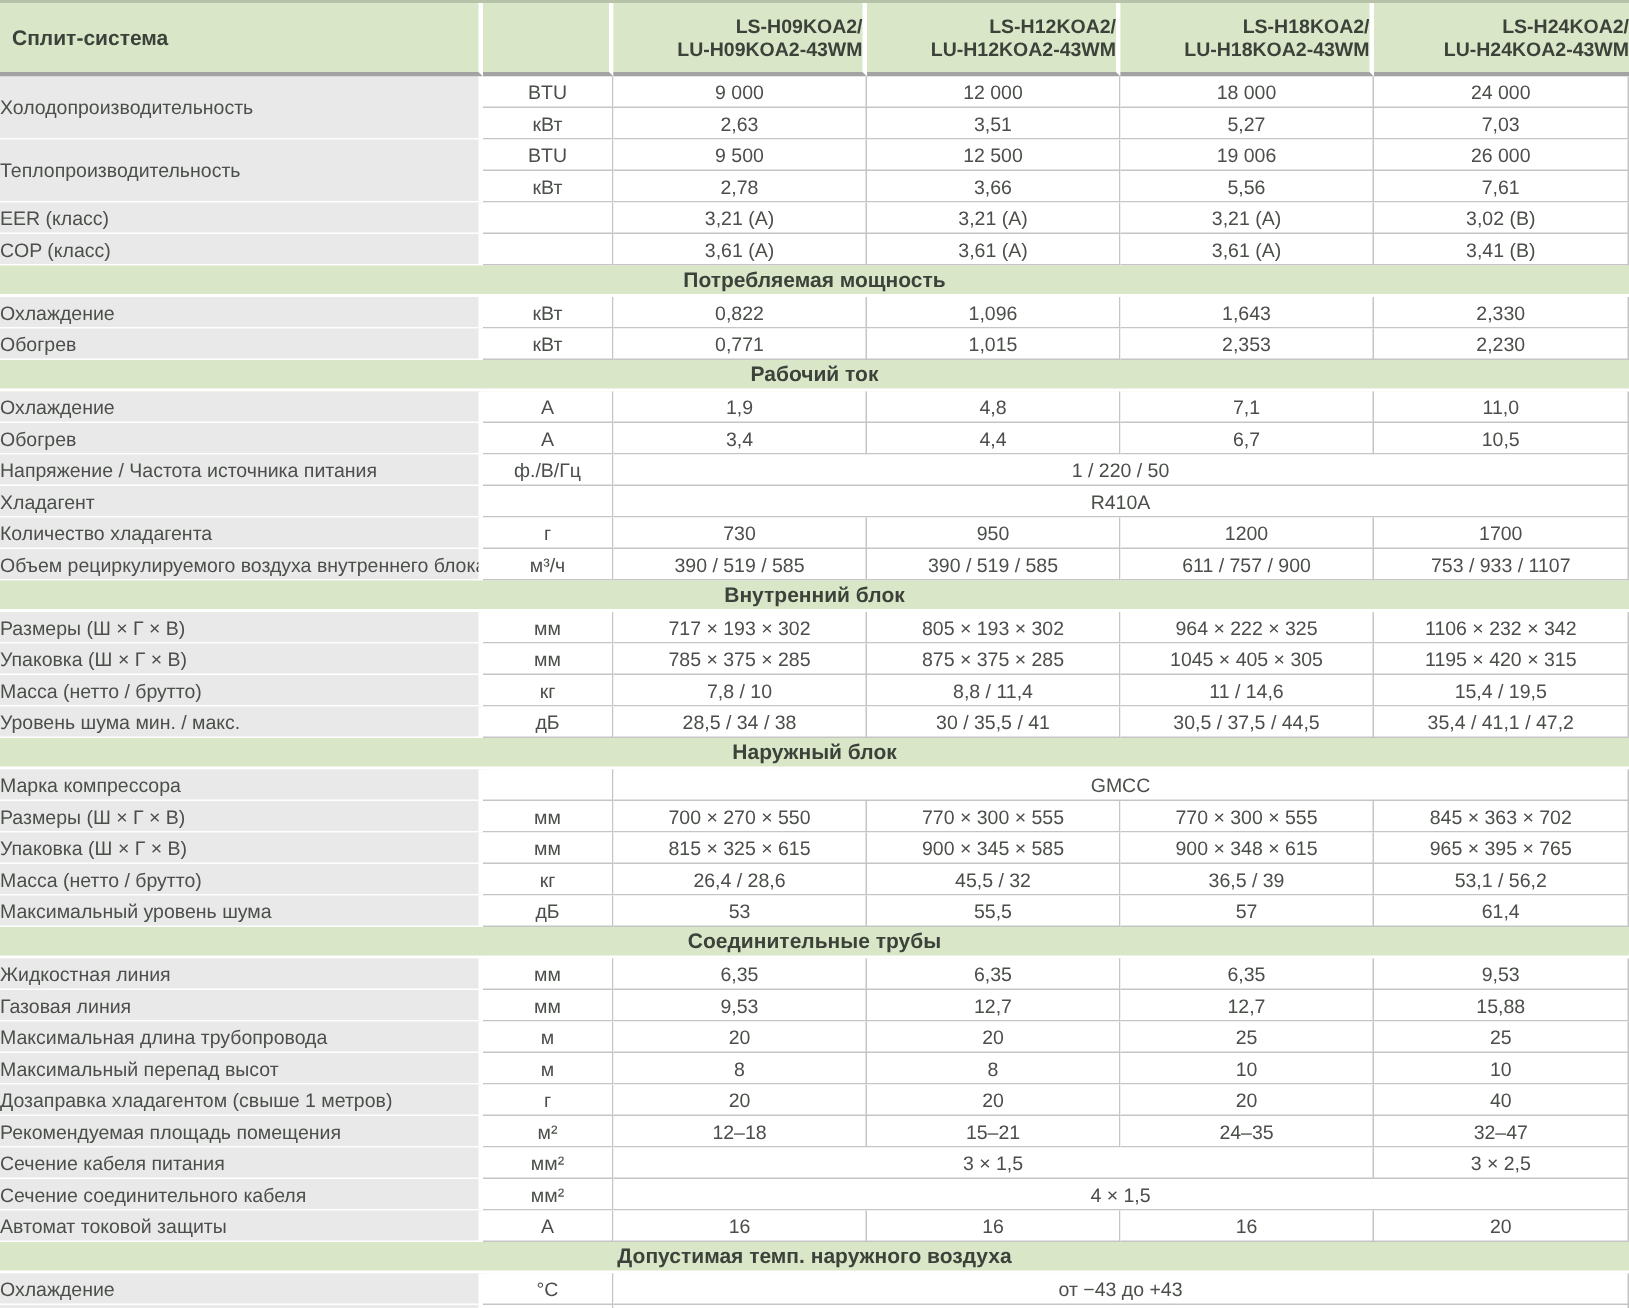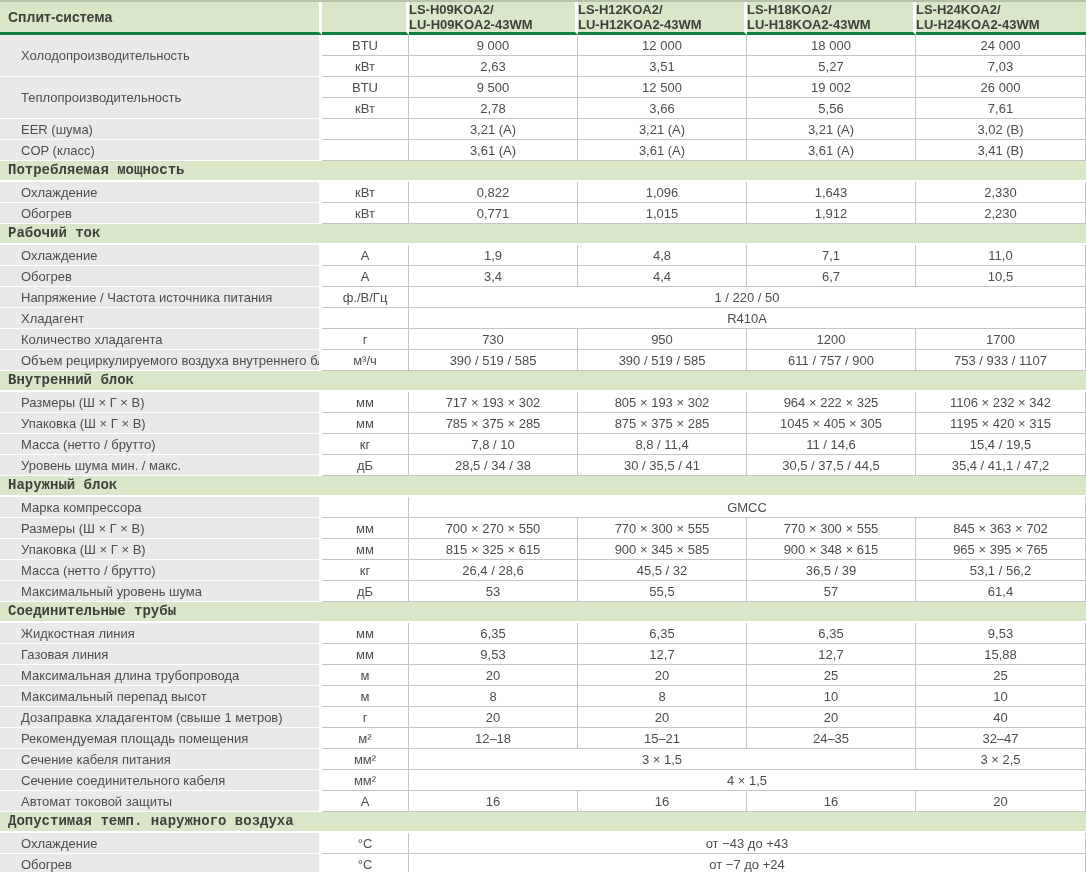--- a/index.html
+++ b/index.html
@@ -16,45 +16,45 @@
     font-family:"Liberation Sans", sans-serif;
     overflow:hidden;
   }
   table{
     border-collapse:separate;border-spacing:0;table-layout:fixed;
     width:1086px;border-top:2px solid var(--top-line);
   }
   td{box-sizing:border-box;padding:0;vertical-align:middle;overflow:hidden;white-space:nowrap;}
   
   thead td{
-    height:33px;background:var(--accent-green);
-    border-bottom:3px solid #15803d;border-right:3px solid #fff;
+    height:49px;background:var(--accent-green);
+    border-bottom:3px solid #a3a3a3;border-right:3px solid #fff;
     color:var(--header-text);
   }
   thead td:last-child{border-right:none;}
   td.h-title{font-weight:bold;font-size:14px;text-align:left;padding-left:8px;}
   td.h-model{
-    font-weight:bold;font-size:13px;text-align:left;
+    font-weight:bold;font-size:13px;text-align:right;
     white-space:pre-line;line-height:15px;
   }
   
   tbody td{height:21px;font-size:13px;color:var(--text);line-height:19px;}
   td.label{
-    background:var(--label-gray);text-align:left;padding:0 21px;
+    background:var(--label-gray);text-align:left;padding:0 0;
     border-right:3px solid #fff;border-bottom:1px solid #fff;
   }
   td.unit,td.val{
     background:#fff;text-align:center;
     border-right:1px solid var(--border-gray);
     border-bottom:1px solid var(--border-gray);
   }
   td.section{
     background:var(--accent-green);color:var(--header-text);
-    font-weight:bold;font-size:14px;text-align:left;padding:0 8px;
-    border-bottom:2px solid #fff;height:21px;font-family:Liberation Mono, monospace;
+    font-weight:bold;font-size:14px;text-align:center;padding:0 8px;
+    border-bottom:2px solid #fff;height:21px;
   }
 </style>
 </head>
 <body>
 
 <table>
   <colgroup>
     <col style="width:322px">
     <col style="width:87px">
     <col style="width:169px">
@@ -90,32 +90,32 @@
         <td class="val">2,63</td>
         <td class="val">3,51</td>
         <td class="val">5,27</td>
         <td class="val">7,03</td>
       </tr>
       <tr>
         <td class="label" rowspan="2">Теплопроизводительность</td>
         <td class="unit">BTU</td>
         <td class="val">9 500</td>
         <td class="val">12 500</td>
-        <td class="val">19 002</td>
+        <td class="val">19 006</td>
         <td class="val">26 000</td>
       </tr>
       <tr>
         <td class="unit">кВт</td>
         <td class="val">2,78</td>
         <td class="val">3,66</td>
         <td class="val">5,56</td>
         <td class="val">7,61</td>
       </tr>
       <tr>
-        <td class="label">EER (шума)</td>
+        <td class="label">EER (класс)</td>
         <td class="unit"></td>
         <td class="val">3,21 (A)</td>
         <td class="val">3,21 (A)</td>
         <td class="val">3,21 (A)</td>
         <td class="val">3,02 (B)</td>
       </tr>
       <tr>
         <td class="label">COP (класс)</td>
         <td class="unit"></td>
         <td class="val">3,61 (A)</td>
@@ -132,21 +132,21 @@
         <td class="val">0,822</td>
         <td class="val">1,096</td>
         <td class="val">1,643</td>
         <td class="val">2,330</td>
       </tr>
       <tr>
         <td class="label">Обогрев</td>
         <td class="unit">кВт</td>
         <td class="val">0,771</td>
         <td class="val">1,015</td>
-        <td class="val">1,912</td>
+        <td class="val">2,353</td>
         <td class="val">2,230</td>
       </tr>
       <tr>
         <td colspan="6" class="section">Рабочий ток</td>
       </tr>
       <tr>
         <td class="label">Охлаждение</td>
         <td class="unit">А</td>
         <td class="val">1,9</td>
         <td class="val">4,8</td>

